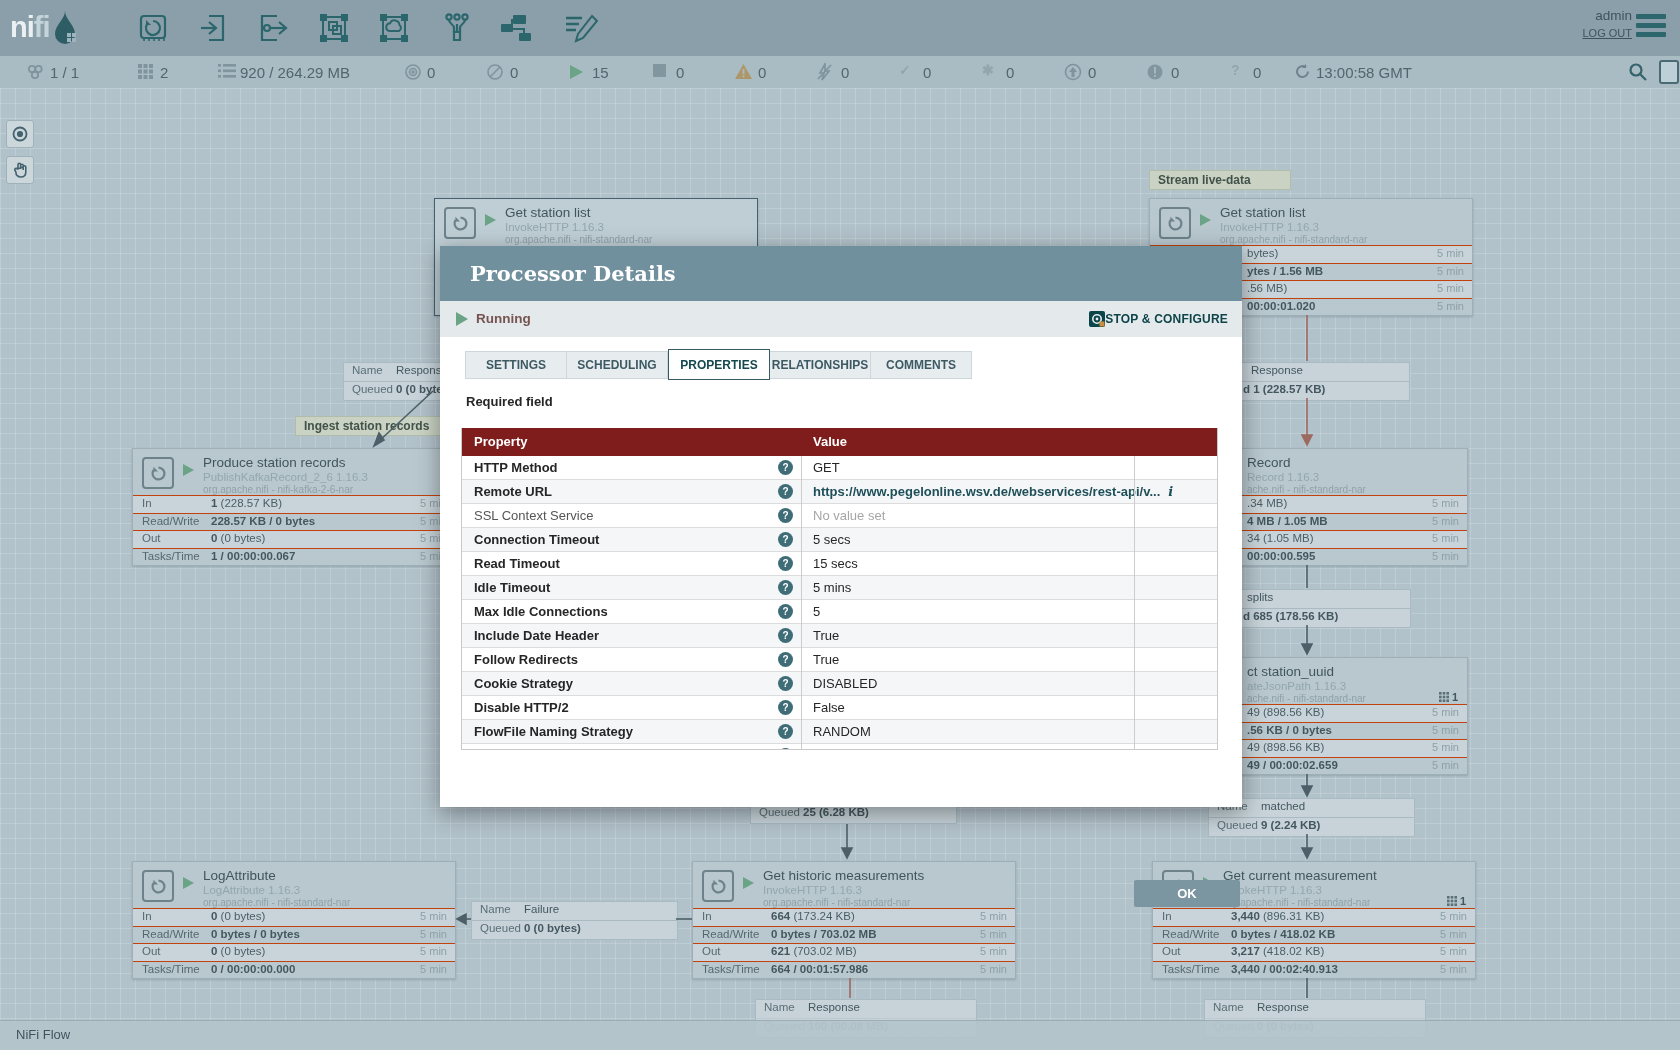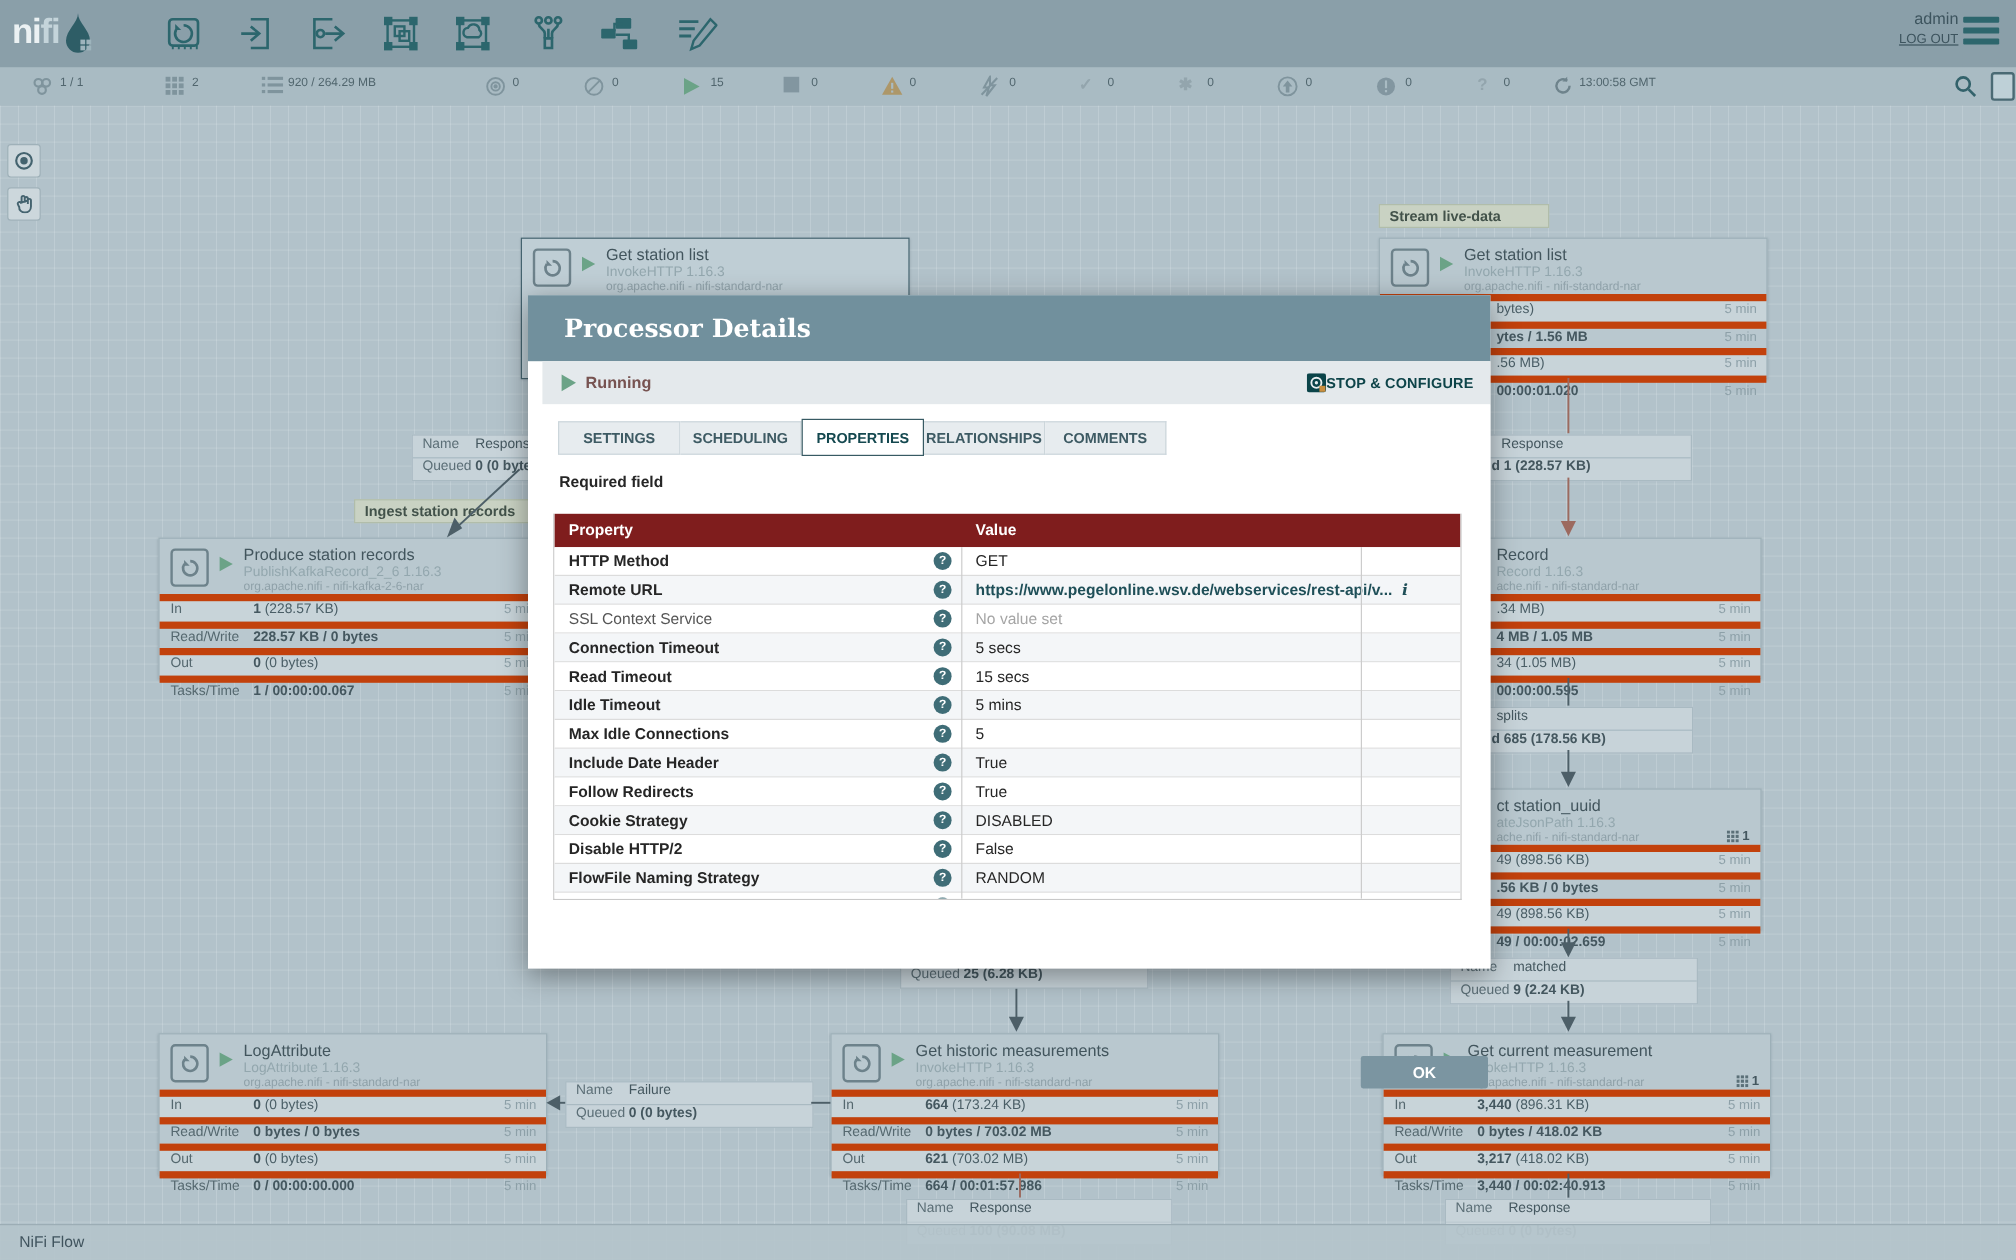--- a/index.html
+++ b/index.html
@@ -11,57 +11,57 @@
   .logo .fi{font-size:29px;font-weight:bold;color:#c4d4da;letter-spacing:-1px;}
   .tbicon{position:absolute;top:12px;width:32px;height:32px;color:#2c666d;}
   .hright{position:absolute;right:48px;top:8px;text-align:right;color:#3d545e;}
   .hright .usr{font-size:13.5px;display:block;}
   .hright .lo{font-size:11px;display:block;margin-top:4px;text-decoration:underline;cursor:pointer;}
   .burger{position:absolute;right:12px;top:14px;width:32px;height:26px;}
   .burger div{width:30px;height:5px;background:#2d666d;border-radius:1px;margin-bottom:4px;}
   
   #sbar{position:absolute;left:0;top:56px;width:1680px;height:32px;background:#a9bbc3;border-bottom:1px solid #9cadb5;}
   .sbi{position:absolute;top:7px;height:18px;color:#7f949d;}
-  .sbt{position:absolute;top:8px;font-size:10px;color:#51666e;white-space:nowrap;}
+  .sbt{position:absolute;top:8px;font-size:15px;color:#51666e;white-space:nowrap;}
   .sbg{position:absolute;top:6px;font-size:14px;color:#93a5ad;font-weight:bold;}
   
   #canvas{position:absolute;left:0;top:88px;width:1680px;height:962px;background:#b2c2ca;
     background-image:linear-gradient(rgba(255,255,255,.16) 1px,transparent 1px),linear-gradient(90deg,rgba(255,255,255,.16) 1px,transparent 1px);
     background-size:15px 15px;}
   #wires{position:absolute;left:0;top:0;z-index:5;pointer-events:none;}
   .proc{position:absolute;width:322px;height:116px;background:#b9c8cf;border:1px solid #9db0b8;box-shadow:0 1px 2px rgba(60,80,90,.25);z-index:2;}
   .proc.selected{background:#bfced5;border:1px solid #44636f;}
   .picon{position:absolute;left:9px;top:8px;width:28px;height:28px;border:2px solid #6d828b;border-radius:4px;color:#6d828b;display:flex;align-items:center;justify-content:center;}
   .ptri{position:absolute;left:50px;top:15px;width:0;height:0;border-left:11px solid #6ba387;border-top:6px solid transparent;border-bottom:6px solid transparent;}
   .ptitle{position:absolute;left:70px;top:6px;font-size:13.5px;color:#42555d;white-space:nowrap;}
   .ptype{position:absolute;left:70px;top:22px;font-size:11.5px;color:#93a7ae;white-space:nowrap;}
   .pbundle{position:absolute;left:70px;top:35px;font-size:10px;color:#8fa1a9;white-space:nowrap;}
   .badge{position:absolute;right:9px;top:33px;font-size:11px;color:#44575f;font-weight:bold;display:flex;align-items:center;gap:3px;}
   .stats{position:absolute;left:0;right:0;top:46px;}
-  .srow{height:16.5px;border-top:6px solid #c2410c;font-size:11.5px;color:#55686f;position:relative;}
+  .srow{height:16.5px;border-top:1px solid #c2410c;font-size:11.5px;color:#55686f;position:relative;}
   .srow:nth-child(odd){background:rgba(255,255,255,.22);}
   .srow .lbl{position:absolute;left:9px;top:1px;}
   .srow .val{position:absolute;left:78px;top:1px;color:#4a5e66;white-space:nowrap;}
   .srow .val b{color:#44575f;}
   .srow .win{position:absolute;right:8px;top:1px;color:#8da0a8;font-size:11px;}
   .frag .val{left:auto;}
   .conn{position:absolute;background:#c7d3d9;border:1px solid #a9bac2;font-size:11.5px;color:#44575f;z-index:3;}
   .crow{height:16px;padding:1px 8px;white-space:nowrap;position:relative;}
   .crow + .crow{border-top:1px solid #a9bac2;}
   .ckey{color:#5b6e76;display:inline-block;min-width:44px;}
   .faint{opacity:.38;}
   .clabel{position:absolute;background:#c9d2c3;border:1px solid #b1bdaa;font-weight:bold;font-size:12px;color:#42524a;padding:2px 8px;white-space:nowrap;z-index:3;}
   .navbtn{position:absolute;width:26px;height:26px;background:#ccd7dc;border:1px solid #9fb1b9;border-radius:3px;color:#44636f;display:flex;align-items:center;justify-content:center;z-index:4;}
   #bbar{position:absolute;left:0;bottom:0;width:1680px;height:29px;background:rgba(180,196,203,.88);border-top:1px solid #9cadb5;z-index:6;}
   #bcrumb{position:absolute;left:16px;top:6px;font-size:13px;color:#40545e;}
   
   #dlg{position:absolute;left:440px;top:246px;width:802px;height:561px;z-index:50;box-shadow:0 6px 22px rgba(0,0,0,.38);background:#fff;}
   #dlg-h{position:absolute;left:0;top:0;right:0;height:55px;background:#71909d;}
   #dlg-title{position:absolute;left:30px;top:0;line-height:55px;font-family:"DejaVu Serif",serif;font-weight:bold;font-size:21px;color:#fff;}
-  #dlg-s{position:absolute;left:12px;top:55px;right:0;height:36px;background:#e4e9ec;padding-left:12px;}
+  #dlg-s{position:absolute;left:0;top:55px;right:0;height:36px;background:#e4e9ec;padding-left:12px;}
   .runtri{position:absolute;left:16px;top:11px;width:0;height:0;border-left:12px solid #6ba387;border-top:7px solid transparent;border-bottom:7px solid transparent;}
   .runtxt{position:absolute;left:36px;top:0;line-height:36px;font-size:13.5px;font-weight:bold;color:#775351;}
   #stopcfg{position:absolute;right:14px;top:0;height:36px;display:flex;align-items:center;gap:0;color:#0e4449;font-weight:bold;font-size:12px;letter-spacing:.2px;cursor:pointer;}
   #dlg-b{position:absolute;left:0;top:91px;right:0;bottom:0;background:#fff;}
   #tabs{position:absolute;left:25px;top:14px;height:28px;display:flex;}
   .tab{width:100px;height:26px;line-height:26px;text-align:center;font-size:12px;font-weight:bold;color:#3d5a63;background:#e7ecef;border:1px solid #ccd6db;border-left:none;cursor:pointer;}
   .tab:first-child{border-left:1px solid #ccd6db;}
   .tab.active{background:#fff;border:1px solid #375a63;color:#14484f;height:29px;margin-top:-2px;line-height:30px;}
   #reqnote{position:absolute;left:26px;top:57px;font-size:13px;font-weight:bold;color:#262626;}
   #ptable{position:absolute;left:21px;top:91px;width:757px;height:322px;overflow:hidden;border:1px solid #c9c9c9;border-top:none;box-sizing:border-box;}

